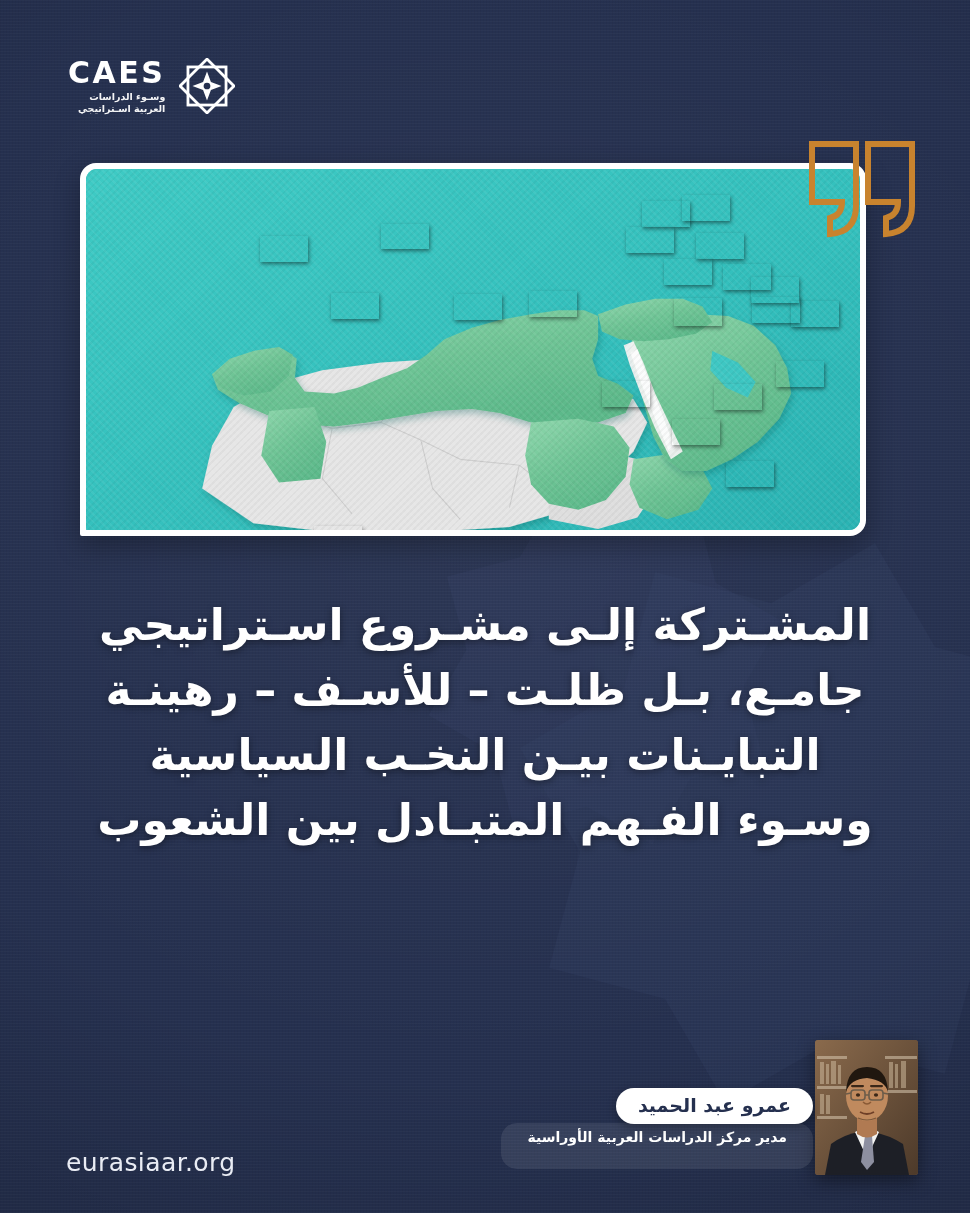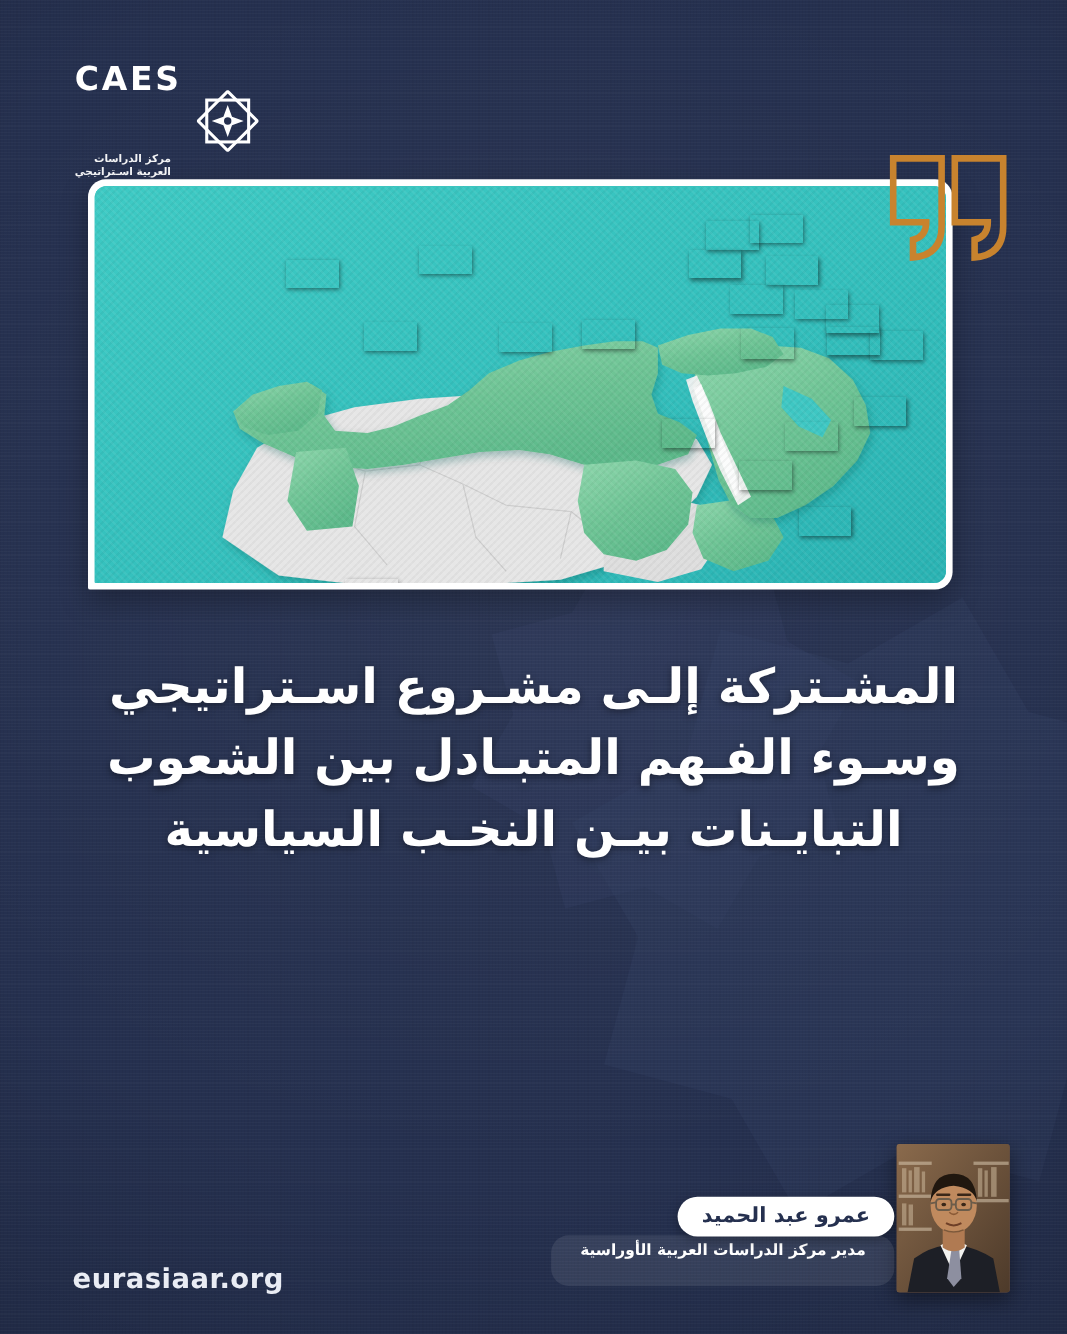--- a/index.html
+++ b/index.html
@@ -36,21 +36,21 @@
   .watermark{ position:absolute; z-index:1; pointer-events:none; }
   .wm-main{ right:-150px; bottom:70px; width:640px; height:640px; opacity:.5; }
   .wm-mid { right:150px; bottom:330px; width:430px; height:430px; opacity:.40; }
   .wm-top { right:20px;  top:560px;   width:470px; height:470px; opacity:.30; }
 
   
   .logo-wrap{
     position:absolute; left:68px; top:58px; z-index:6;
     display:flex; align-items:center; gap:14px;
   }
-  .logo-text{ display:flex; flex-direction:column; align-items:flex-start;gap:48px; }
+  .logo-text{ display:flex; flex-direction:column; align-items:flex-end; }
   .logo-caes{
     color:#ffffff; font-weight:800; font-size:30px;
     letter-spacing:2.5px; line-height:1; font-family:"DejaVu Sans",sans-serif;
   }
   .logo-ar{
     color:#ffffff; font-size:9.5px; line-height:1.25;
     text-align:right; direction:rtl; font-weight:700;
     margin-top:3px; letter-spacing:.2px; opacity:.95;
   }
   .logo-mark{ width:56px; height:56px; }
@@ -141,21 +141,21 @@
     padding:6px 26px 24px;
     border-radius:16px;
     white-space:nowrap;
     letter-spacing:.1px;
   }
 
   .site-url{
     position:absolute; z-index:6;
     left:66px; bottom:36px;
     color:#e9ecf4;
-    font-size:25px; font-weight:700;
+    font-size:25px; font-weight:400;
     letter-spacing:.4px;
   }
 </style>
 </head>
 <body>
 
 <div class="poster">
 
   <svg class="watermark wm-main" viewBox="0 0 100 100">
     <g fill="#2e3a5c">
@@ -175,21 +175,21 @@
       <rect x="22" y="22" width="56" height="56" transform="rotate(50 50 50)"></rect>
     </g>
   </svg>
 
   <div class="vignette"></div>
 
   <div class="logo-wrap">
     <div class="logo-text">
       <div class="logo-caes">CAES</div>
       <div class="logo-ar">
-        <div>مركز الدراسات</div>
+        <div>وسـوء الدراسات</div>
         <div>العربية اسـتراتيجي</div>
       </div>
     </div>
     <svg class="logo-mark" viewBox="0 0 100 100">
       <g fill="none" stroke="#ffffff" stroke-width="5">
         <rect x="16" y="16" width="68" height="68"></rect>
         <rect x="16" y="16" width="68" height="68" transform="rotate(45 50 50)"></rect>
       </g>
       <g fill="#ffffff">
         <path d="M50 24 L57 43 L76 50 L57 57 L50 76 L43 57 L24 50 L43 43 Z"></path>
@@ -464,22 +464,23 @@
             <rect width="30" height="20" fill="#4eaedb"></rect>
             <path d="M15 5 l1.4 4.1 4.3 0 -3.5 2.6 1.3 4.2 -3.5-2.6 -3.5 2.6 1.3-4.2 -3.5-2.6 4.3 0z" fill="#fff"></path>
           </svg>
       </div>
 
     </div>
   </div>
 
   <div class="headline">
     <span class="ln">المشـتركة إلـى مشـروع اسـتراتيجي</span>
+    <span class="ln">جامـع، بـل ظلـت – للأسـف – رهينـة</span>
+    <span class="ln">التبايـنات بيـن النخـب السياسية</span>
     <span class="ln">وسـوء الفـهم المتبـادل بين الشعوب</span>
-    <span class="ln">التبايـنات بيـن النخـب السياسية</span>
   </div>
 
   <div class="author-photo">
     <svg viewBox="0 0 103 135" preserveAspectRatio="xMidYMid slice">
       <defs>
         <linearGradient id="bk" x1="0" y1="0" x2="1" y2="1">
           <stop offset="0%" stop-color="#8a6a4c"></stop>
             <stop offset="100%" stop-color="#4d3a2a"></stop>
         </linearGradient>
       </defs>

